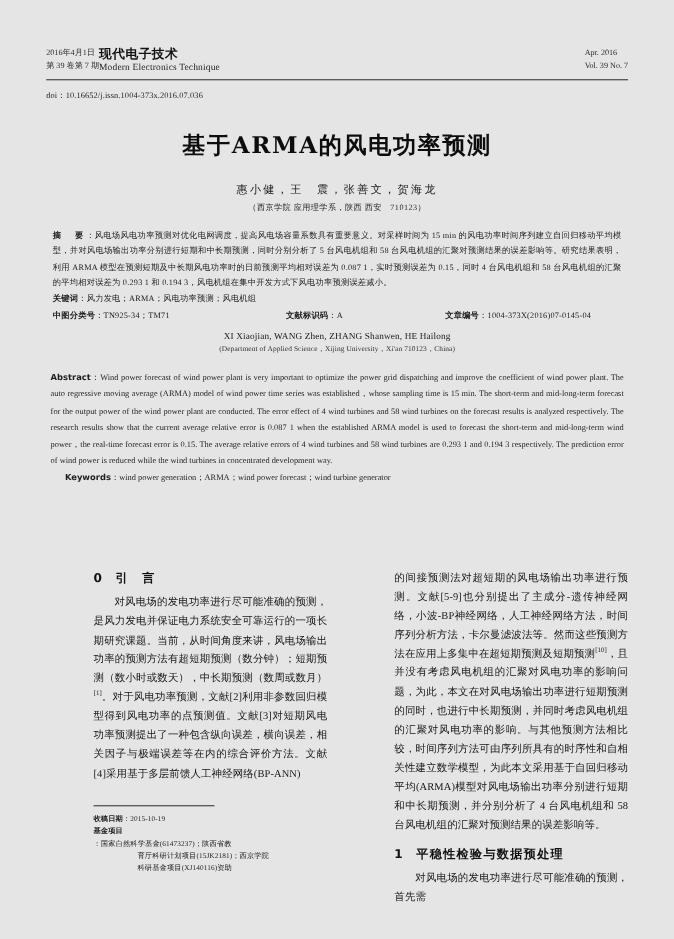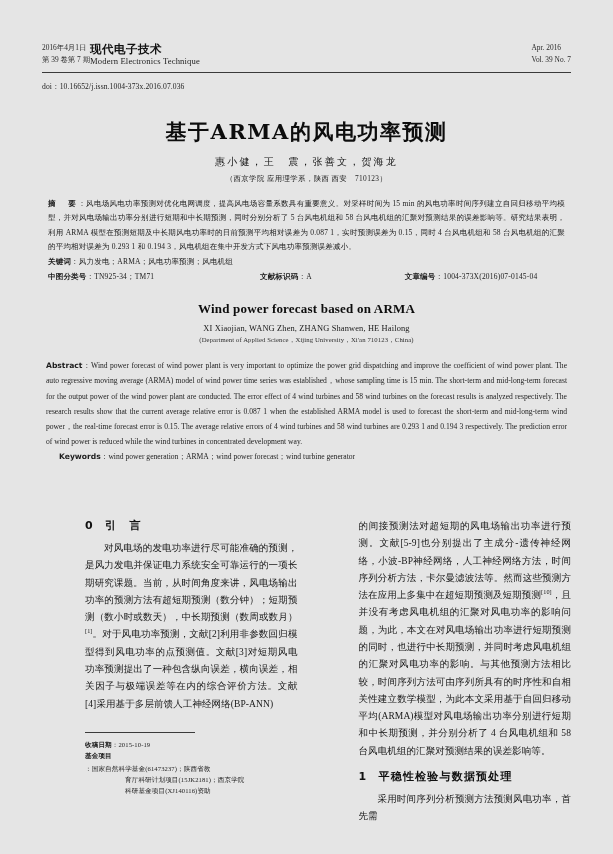--- a/index.html
+++ b/index.html
@@ -77,21 +77,21 @@
     font-weight: bold;
     font-size: 21px;
     letter-spacing: 1.5px;
     margin-top: 26px;
     color: #0d0d0d;
   }
   .authors-cn {
     text-align: center;
     font-size: 10px;
     letter-spacing: 2.2px;
-    margin-top: 9px;
+    margin-top: 19px;
     color: #151515;
   }
   .affil-cn {
     text-align: center;
     font-size: 7.4px;
     letter-spacing: .4px;
     margin-top: 5px;
     color: #262626;
   }
 
@@ -280,21 +280,20 @@
     </div>
     <div class="meta-cn">
       <span class="lbl">关键词</span><span>：风力发电；ARMA；风电功率预测；风电机组</span>
     </div>
     <div class="meta-cn meta-row">
       <span><span class="lbl">中图分类号</span><span>：TN925-34；TM71</span></span>
       <span><span class="lbl">文献标识码</span><span>：A</span></span>
       <span><span class="lbl">文章编号</span><span>：1004-373X(2016)07-0145-04</span></span>
     </div>
 
-    <div class="title-en">Wind power forecast based on ARMA</div>
     <div class="authors-en">XI Xiaojian, WANG Zhen, ZHANG Shanwen, HE Hailong</div>
     <div class="affil-en">(Department of Applied Science，Xijing University，Xi'an 710123，China)</div>
 
     <div class="abs-en">
       <span class="lbl">Abstract</span><span>：Wind power forecast of wind power plant is very important to optimize the power grid dispatching and improve the coefficient of wind power plant. The auto regressive moving average (ARMA) model of wind power time series was established，whose sampling time is 15 min. The short-term and mid-long-term forecast for the output power of the wind power plant are conducted. The error effect of 4 wind turbines and 58 wind turbines on the forecast results is analyzed respectively. The research results show that the current average relative error is 0.087 1 when the established ARMA model is used to forecast the short-term and mid-long-term wind power，the real-time forecast error is 0.15. The average relative errors of 4 wind turbines and 58 wind turbines are 0.293 1 and 0.194 3 respectively. The prediction error of wind power is reduced while the wind turbines in concentrated development way.</span>
     </div>
     <div class="kw-en">
       <span class="lbl">Keywords</span><span>：wind power generation；ARMA；wind power forecast；wind turbine generator</span>
     </div>
 
@@ -323,19 +322,19 @@
       </div>
 
       <div class="col">
         <div class="body-cn">
           <p style="text-indent:0"><span>的间接预测法对超短期的风电场输出功率进行预测。文献[5-9]也分别提出了主成分-遗传神经网络，小波-BP神经网络，人工神经网络方法，时间序列分析方法，卡尔曼滤波法等。然而这些预测方法在应用上多集中在超短期预测及短期预测</span><sup>[10]</sup><span>，且并没有考虑风电机组的汇聚对风电功率的影响问题，为此，本文在对风电场输出功率进行短期预测的同时，也进行中长期预测，并同时考虑风电机组的汇聚对风电功率的影响。与其他预测方法相比较，时间序列方法可由序列所具有的时序性和自相关性建立数学模型，为此本文采用基于自回归移动平均(ARMA)模型对风电场输出功率分别进行短期和中长期预测，并分别分析了 4 台风电机组和 58 台风电机组的汇聚对预测结果的误差影响等。</span></p>
         </div>
         <div class="sec-head" style="margin-top:9px">
           <span class="num">1</span><span>平稳性检验与数据预处理</span>
         </div>
         <div class="body-cn">
-          <p>采用时间序列分析预测方法预测风电功率，首先需</p>
+          <p>对风电场的发电功率进行尽可能准确的预测，首先需</p>
         </div>
       </div>
 
     </div>
   </div>
 </div>
 
 </body></html>

